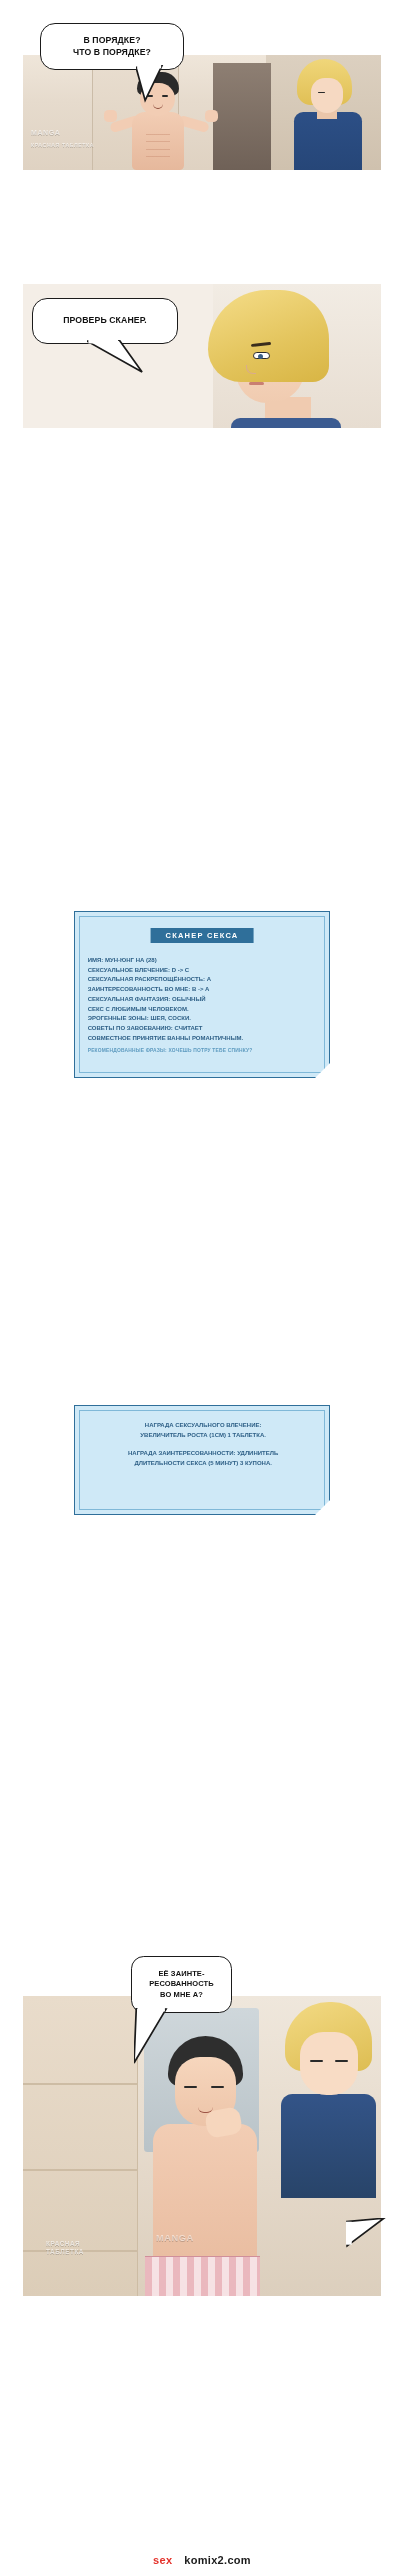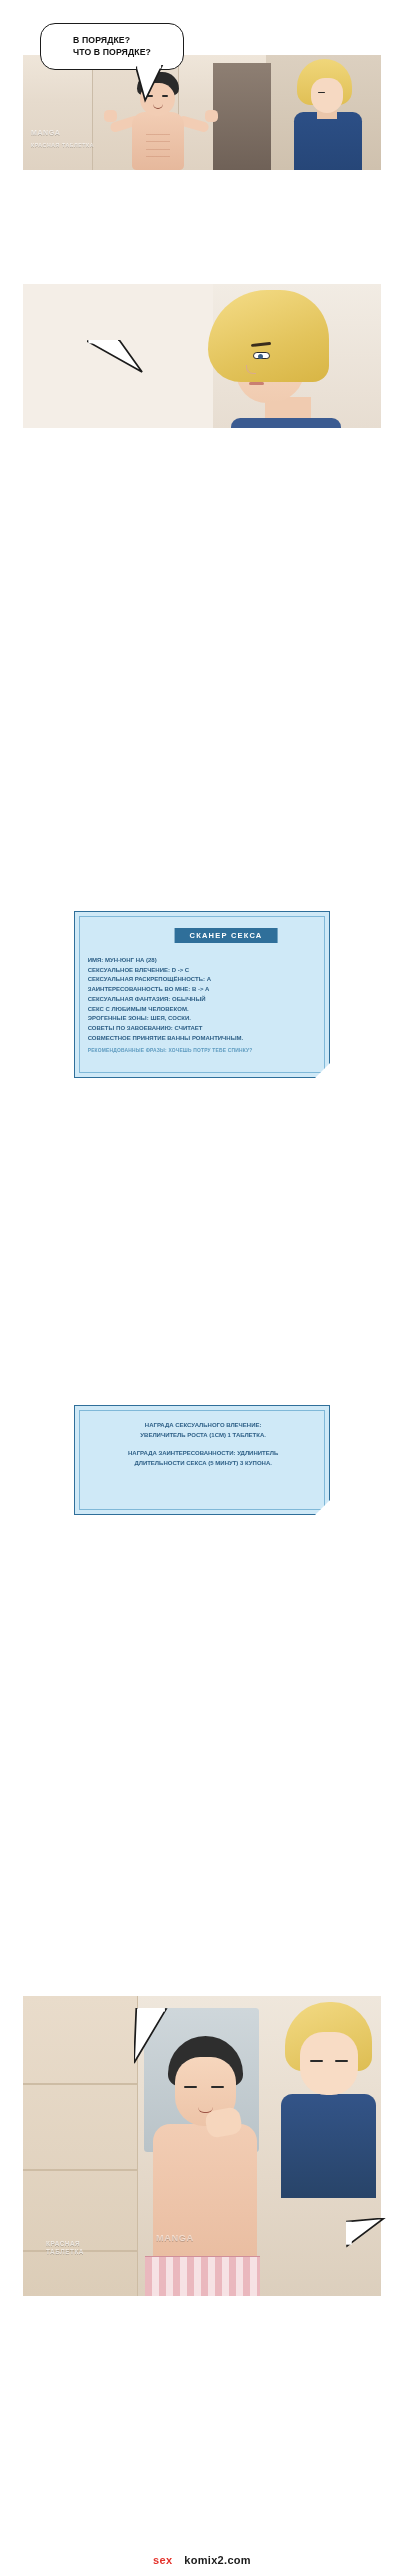--- a/index.html
+++ b/index.html
@@ -26,21 +26,21 @@
 
   
   .bubble {
     position: absolute;
     background: #ffffff;
     border: 1.7px solid #1b1b1b;
     border-radius: 15px;
     display: flex;
     align-items: center;
     justify-content: center;
-    text-align: left;
+    text-align: center;
     font-weight: 700;
     line-height: 1.35;
     letter-spacing: 0.1px;
     color: #111;
     padding: 5.8px 8px;
   }
   .bubble-tail {
     position: absolute;
     width: 0; height: 0;
   }
@@ -268,29 +268,30 @@
       <div class="face"></div>
       <div class="hair"></div>
       <div class="brow"></div>
       <div class="eye"></div>
       <div class="pupil"></div>
       <div class="nose"></div>
       <div class="lip"></div>
     </div>
   </div>
 
+  <div class="bubble" style="left:32px; top:298px; width:146px; height:46px; font-size:8.7px;">ПРОВЕРЬ СКАНЕР.</div>
   <svg class="bubble-tail" style="left:87px; top:340px; width:69px; height:40px;" viewBox="0 0 120 70">
     <polygon points="0,2 56,0 96,56" fill="#ffffff" stroke="#1b1b1b" stroke-width="3"></polygon>
     <rect x="2" y="0" width="52" height="6" fill="#ffffff"></rect>
   </svg>
 
   <div class="scanner" style="left:74px; top:911px; width:256px; height:167px;
               clip-path: polygon(0 0, 100% 0, 100% calc(100% - 15px), calc(100% - 15px) 100%, 0 100%);">
     <div class="inner"></div>
-    <div class="scanner-title-wrap" style="top:16px;margin-left:24px;">СКАНЕР СЕКСА</div>
+    <div class="scanner-title-wrap" style="top:16px;">СКАНЕР СЕКСА</div>
     <div class="scanner-lines" style="top:44px;">
       <div>ИМЯ: МУН-ЮНГ НА (28)</div>
       <div>СЕКСУАЛЬНОЕ ВЛЕЧЕНИЕ: D -&gt; C</div>
       <div>СЕКСУАЛЬНАЯ РАСКРЕПОЩЁННОСТЬ: A</div>
       <div>ЗАИНТЕРЕСОВАННОСТЬ ВО МНЕ: B -&gt; A</div>
       <div>СЕКСУАЛЬНАЯ ФАНТАЗИЯ: ОБЫЧНЫЙ</div>
       <div>СЕКС С ЛЮБИМЫМ ЧЕЛОВЕКОМ.</div>
       <div>ЭРОГЕННЫЕ ЗОНЫ: ШЕЯ, СОСКИ.</div>
       <div>СОВЕТЫ ПО ЗАВОЕВАНИЮ: СЧИТАЕТ</div>
       <div>СОВМЕСТНОЕ ПРИНЯТИЕ ВАННЫ РОМАНТИЧНЫМ.</div>
@@ -338,20 +339,23 @@
       <div class="eye2"></div>
     </div>
 
     <div class="towel2"></div>
 
     <div class="wm" style="left:23px; bottom:40px; font-size:6.3px; white-space:pre-line;">КРАСНАЯ
 ТАБЛЕТКА</div>
     <div class="wm" style="left:133px; bottom:52px; font-size:9.2px; color:rgba(255,255,255,.5);">MANGA</div>
   </div>
 
+  <div class="bubble" style="left:131px; top:1956px; width:101px; height:57px; font-size:7.5px; white-space:pre-line; border-radius:12.7px;">ЕЁ ЗАИНТЕ-
+РЕСОВАННОСТЬ
+ВО МНЕ А?</div>
   <svg class="bubble-tail" style="left:134px; top:2008px; width:63px; height:63px;" viewBox="0 0 110 110">
     <polygon points="56,2 4,0 0,96" fill="#ffffff" stroke="#1b1b1b" stroke-width="3"></polygon>
     <rect x="6" y="0" width="48" height="6" fill="#ffffff"></rect>
   </svg>
 
   <svg class="bubble-tail" style="left:346px; top:2218px; width:46px; height:35px;" viewBox="0 0 80 60">
     <polygon points="0,6 66,0 2,48" fill="#ffffff" stroke="#1b1b1b" stroke-width="3"></polygon>
     <rect x="0" y="6" width="10" height="40" fill="#ffffff"></rect>
   </svg>
 

